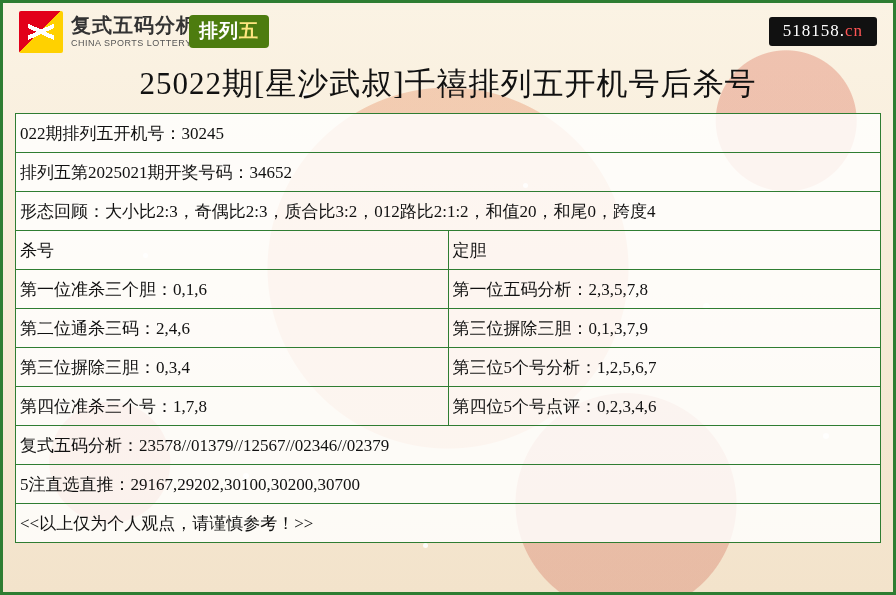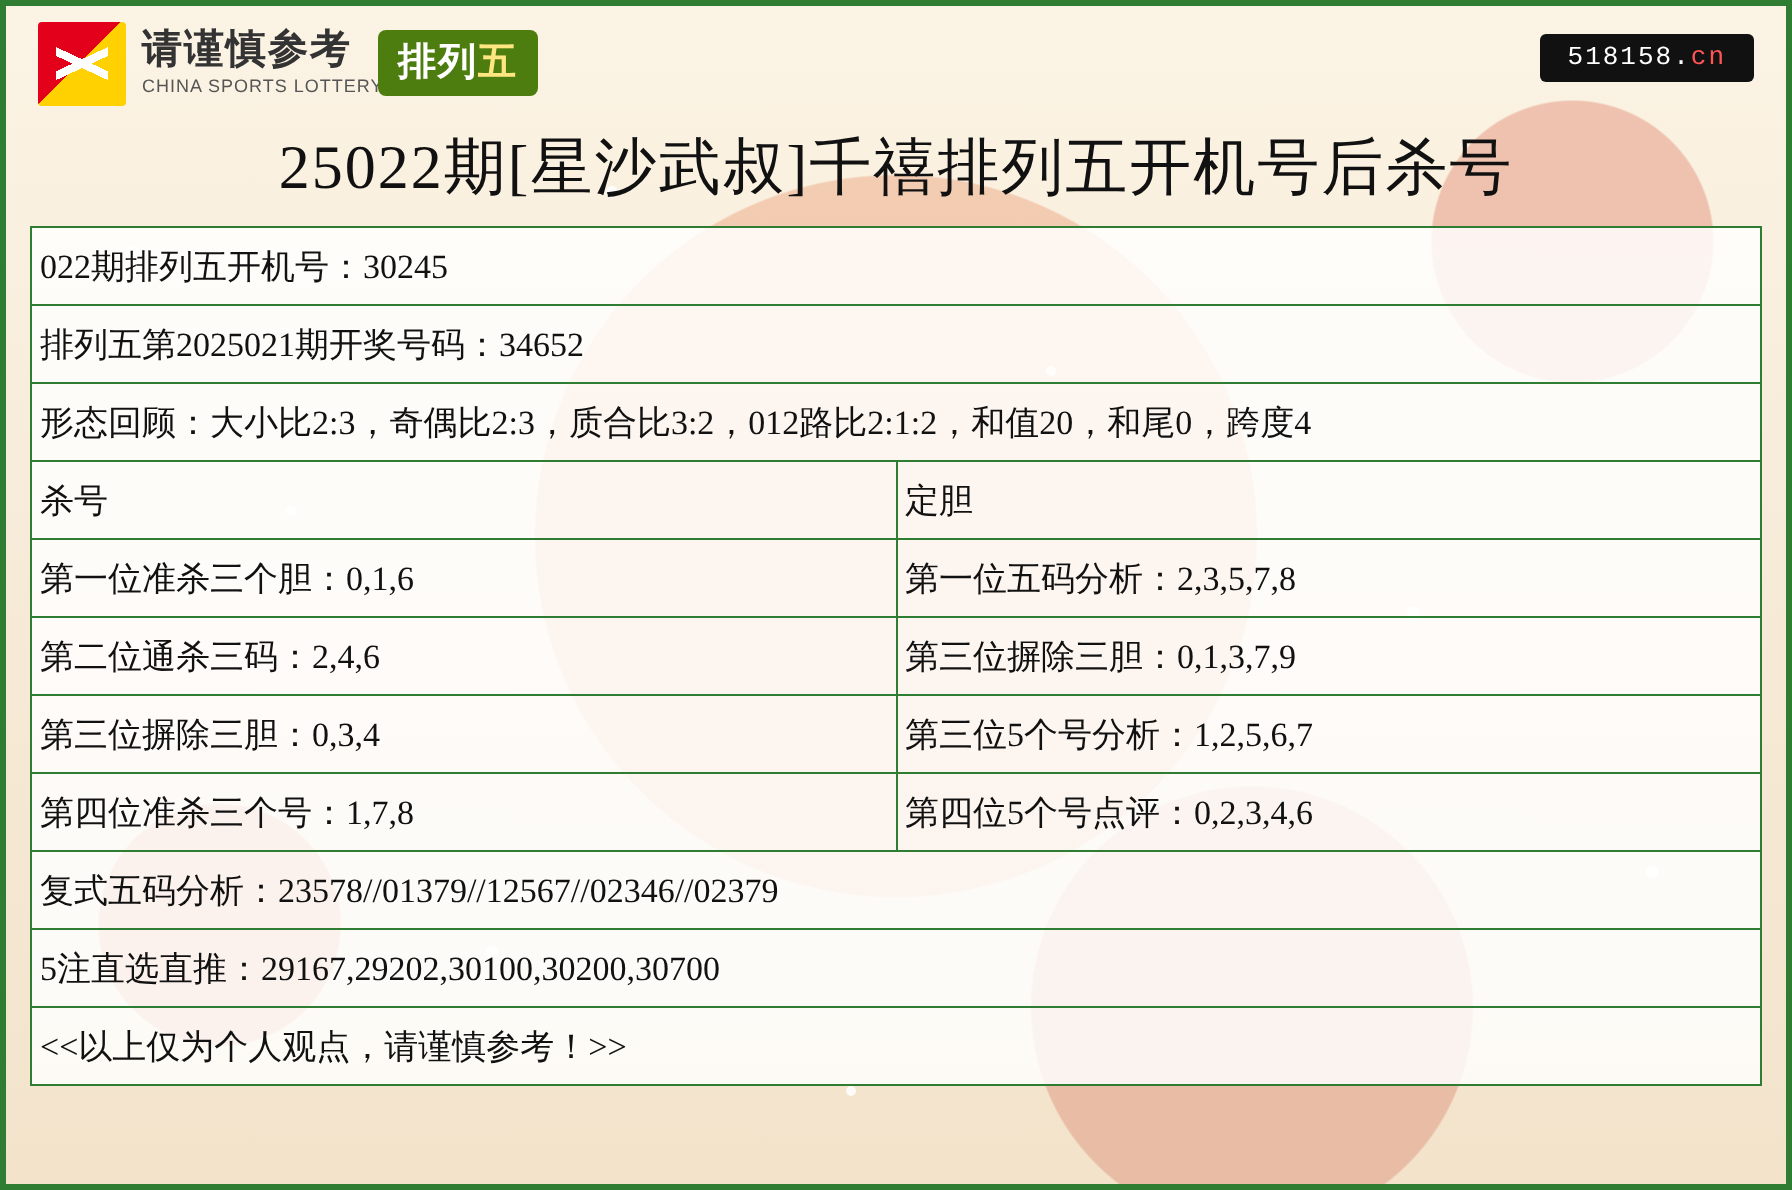--- a/index.html
+++ b/index.html
@@ -108,24 +108,24 @@
   .game-badge .tail {
     display: inline-block;
     color: #ffe680;
   }
   .site-tag {
     position: absolute;
     right: 16px;
     top: 14px;
     background: #111111;
     color: #ffffff;
-    font-size: 13px;
+    font-size: 17px;
     padding: 4px 14px 5px 14px;
     border-radius: 3px;
-    font-family: Liberation Mono, monospace;
+    font-family: Liberation Serif, serif;
     letter-spacing: 1px;
     text-align: center;
   }
   .site-tag .dom {
     color: #ff5555;
   }
   
   .title {
     text-align: center;
     font-size: 31px;
@@ -175,21 +175,21 @@
   <div class="snow" style="left:700px; top:300px; width:7px; height:7px;"></div>
   <div class="snow" style="left:820px; top:430px; width:6px; height:6px;"></div>
   <div class="snow" style="left:240px; top:470px; width:6px; height:6px;"></div>
   <div class="snow" style="left:420px; top:540px; width:5px; height:5px;"></div>
 
   <div class="content">
     <div class="header">
       <div class="brand">
         <div class="logo-mark"></div>
         <div class="brand-text">
-          <div class="brand-cn">请谨慎参考</div>
+          <div class="brand-cn">复式五码分析</div>
           <div class="brand-en">CHINA SPORTS LOTTERY</div>
         </div>
       </div>
       <div class="game-badge"><span>排列</span><span class="tail">五</span></div>
       <div class="site-tag"><span>518158.</span><span class="dom">cn</span></div>
     </div>
 
     <div class="title">25022期[星沙武叔]千禧排列五开机号后杀号</div>
 
     <div class="tbl-wrap">

